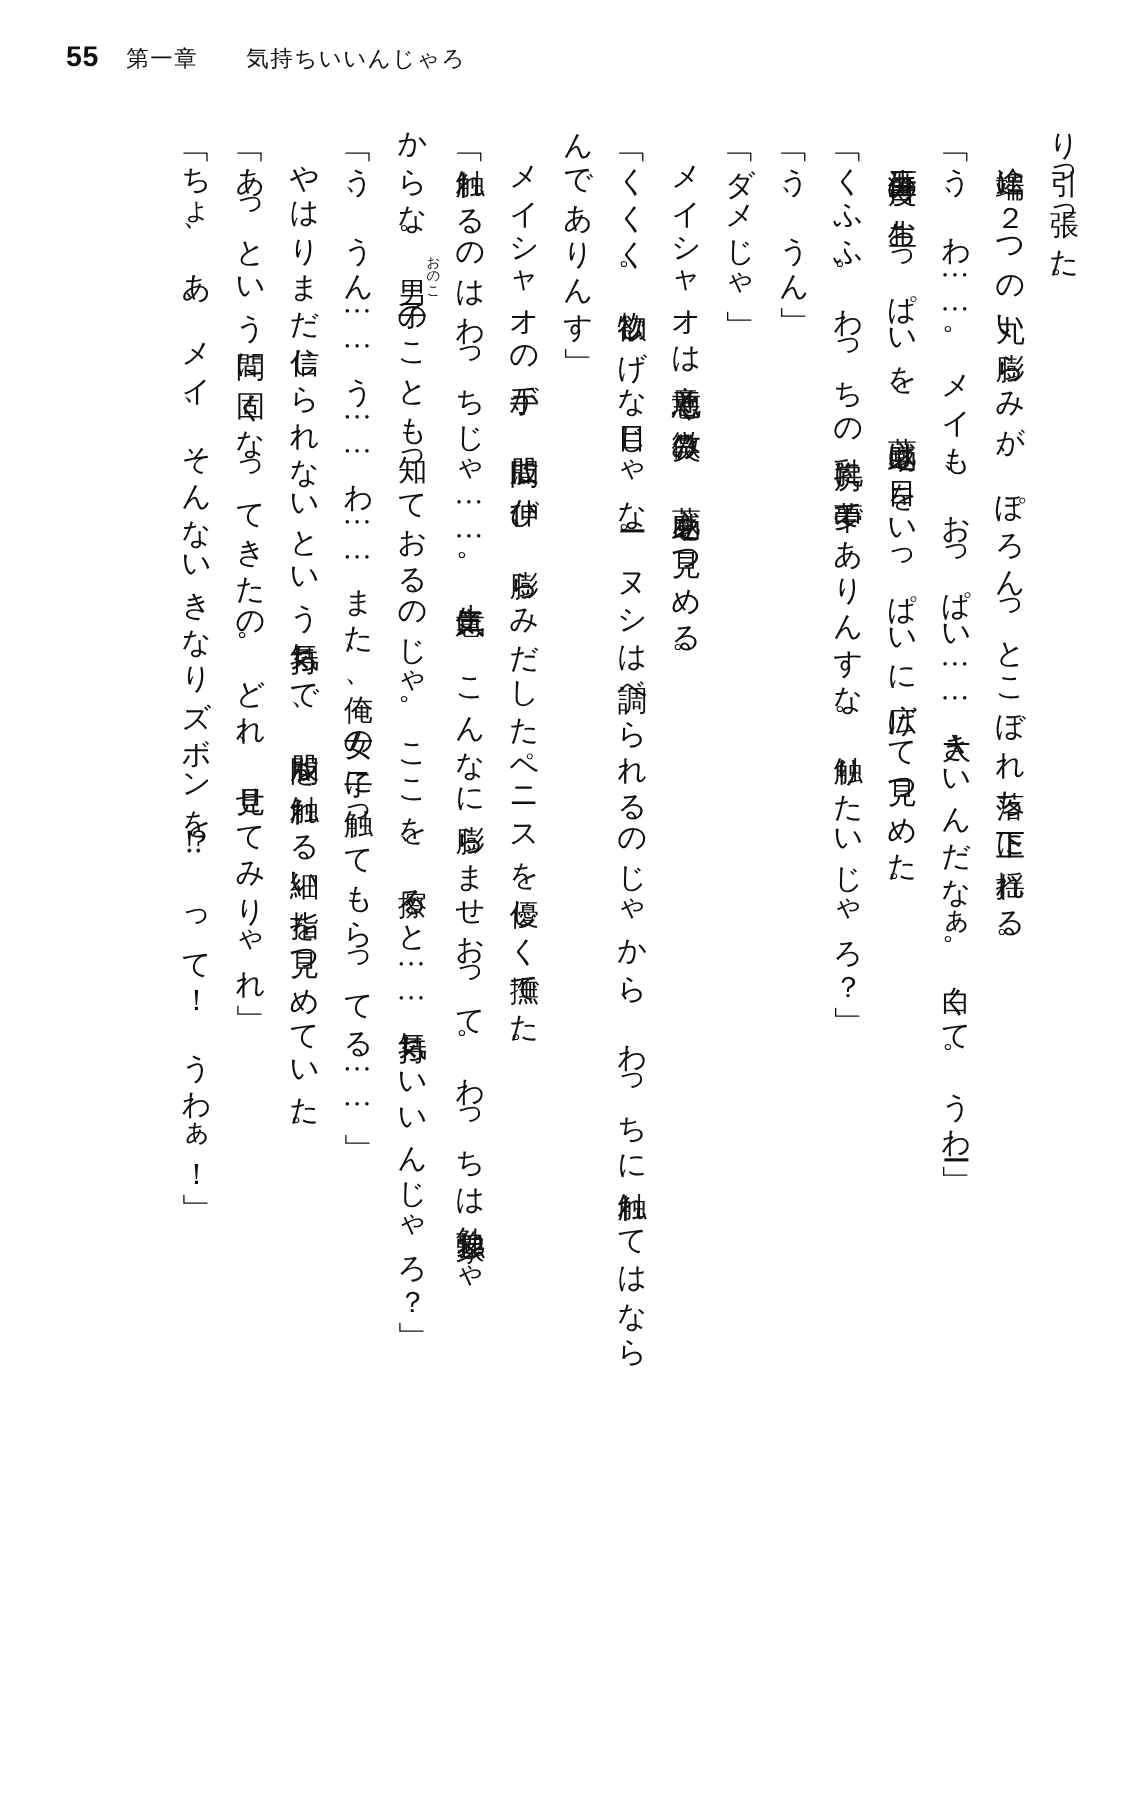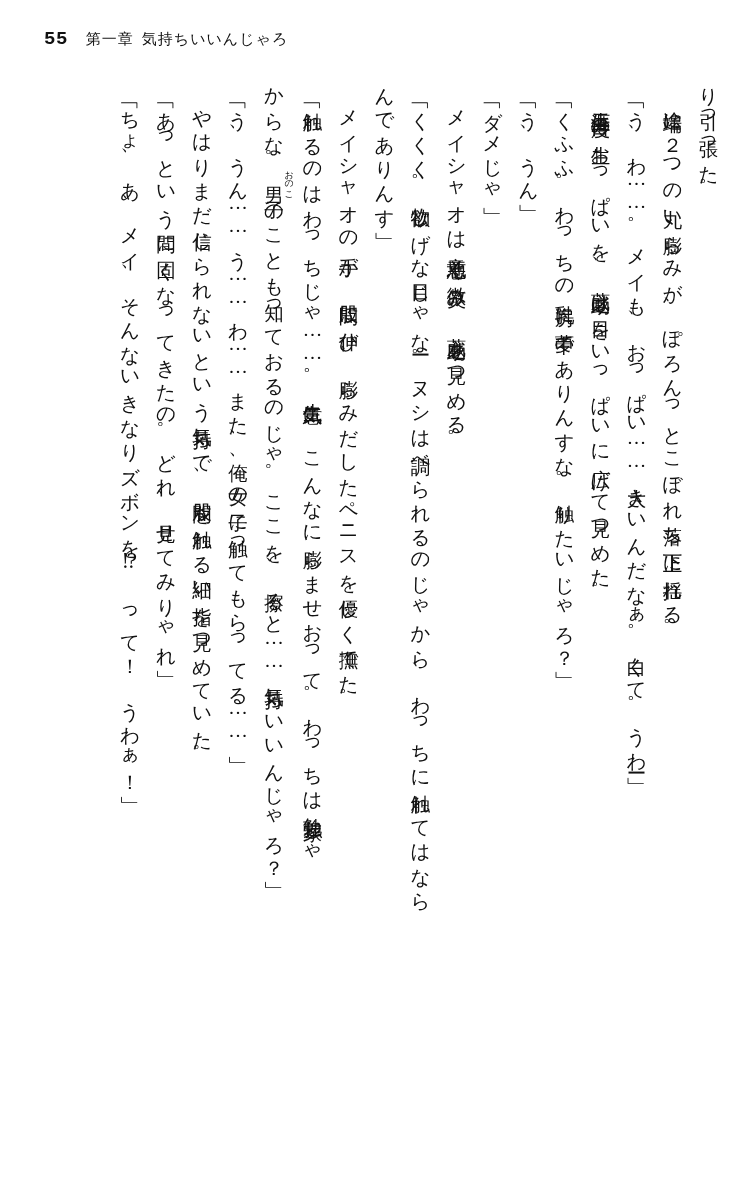--- a/index.html
+++ b/index.html
@@ -31,29 +31,29 @@
     right: 44px;
     height: 30px;
     display: flex;
     align-items: baseline;
     gap: 18px;
   }
   .page-number {
     font-size: 19px;
     font-weight: bold;
     letter-spacing: 0.5px;
-    font-family: Liberation Mono, monospace;
+    font-family: Liberation Sans, sans-serif;
   }
   .chapter-label {
     font-size: 15px;
     letter-spacing: 1px;
     font-family: "Liberation Sans", sans-serif;
   }
   .chapter-num {
-    margin-right: 8px;
+    margin-right: 32px;
   }
 
   
   .body-area {
     position: absolute;
     top: 74px;
     left: 30px;
     right: 26px;
     bottom: 24px;
   }

